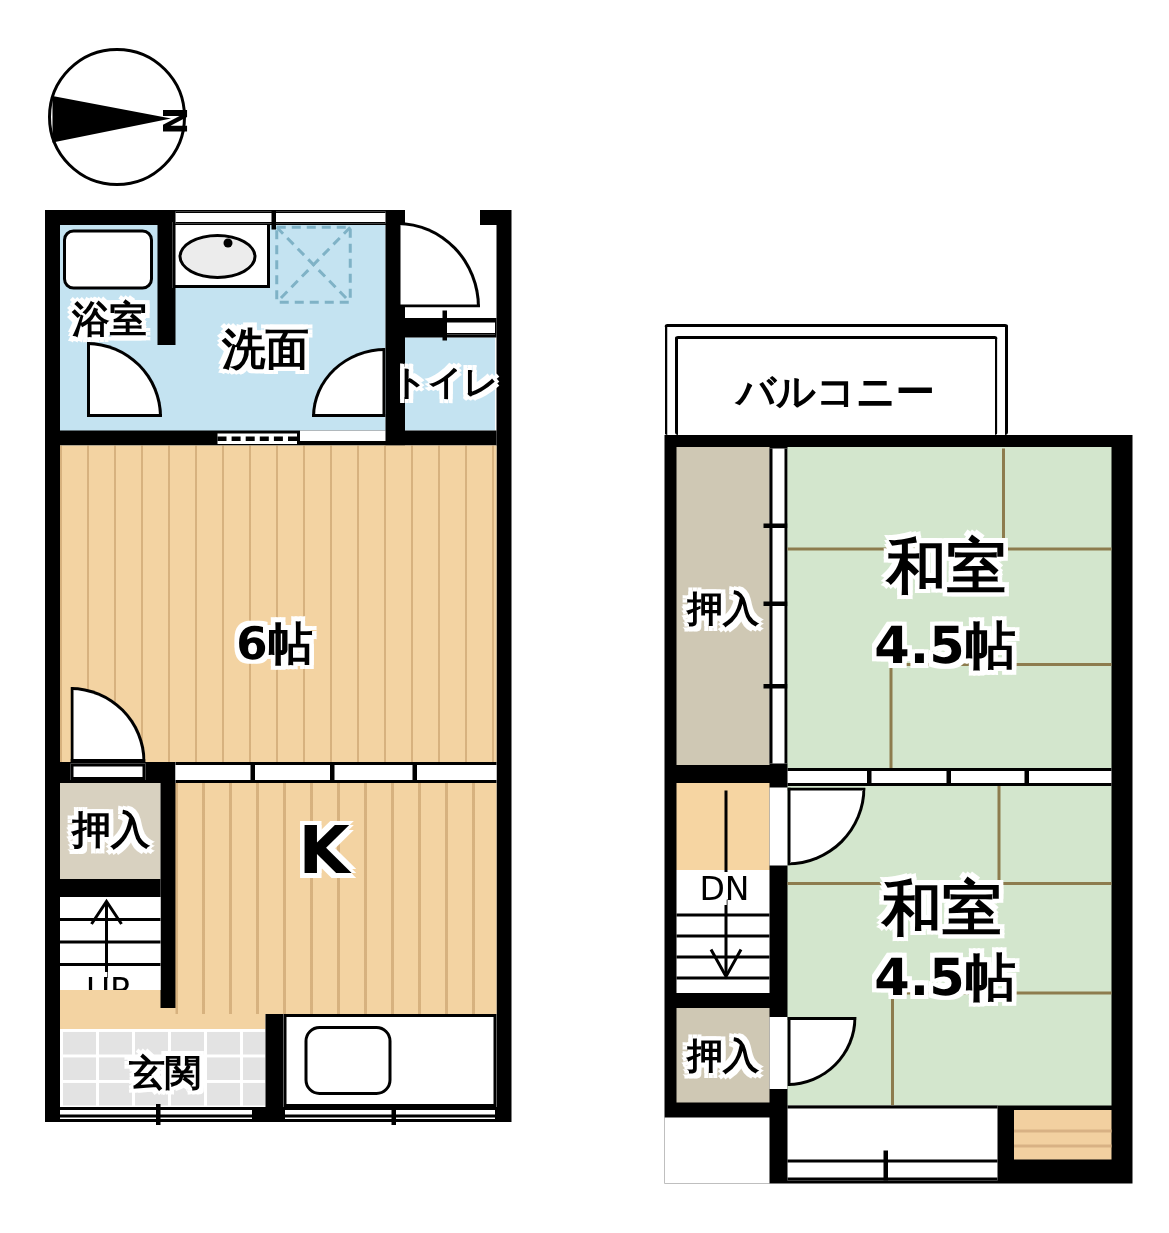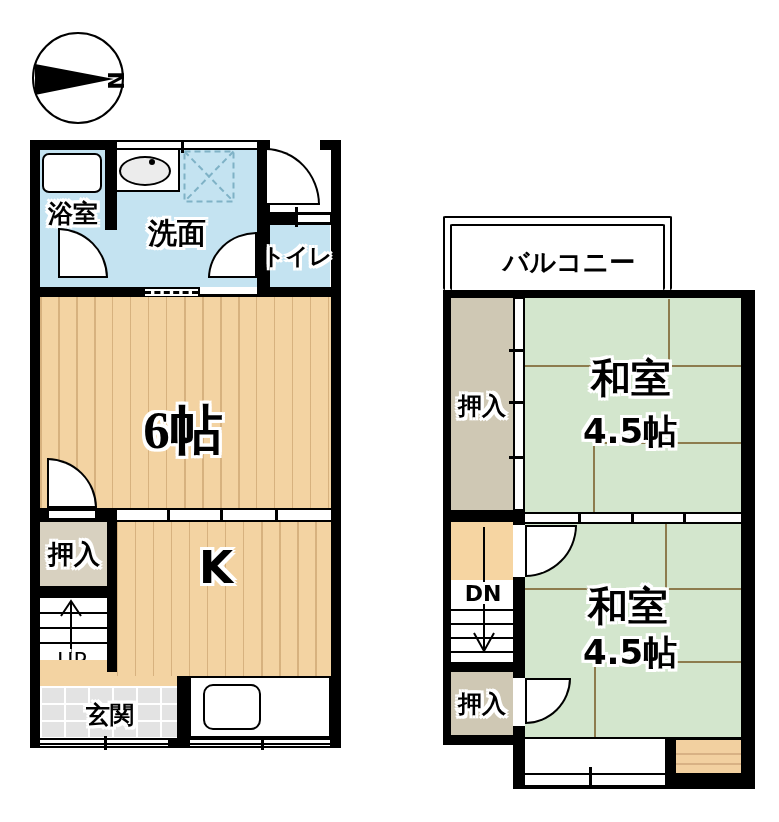--- a/index.html
+++ b/index.html
@@ -97,21 +97,21 @@
 
     <div class="abs door door-br" style="left:178px;top:92px;width:49px;height:46px;"></div>
 
     <div class="abs wall" style="left:10px;top:147px;width:291px;height:10px;"></div>
     <div class="abs white" style="left:115px;top:149px;width:53px;height:7px;">
         <div class="dashline"></div>
       </div>
     <div class="abs white" style="left:170px;top:147px;width:57px;height:7px;"></div>
 
     <div class="abs wood" style="left:10px;top:157px;width:291px;height:211px;"></div>
-    <span class="lbl" style="left:153px;top:290px;font-size:53px;font-family:Liberation Serif, serif;">6帖</span>
+    <span class="lbl" style="left:153px;top:290px;font-size:30px;">6帖</span>
     <div class="abs door door-bl" style="left:17px;top:318px;width:50px;height:50px;"></div>
 
     <div class="abs wall" style="left:10px;top:368px;width:77px;height:14px;"></div>
     <div class="abs white" style="left:17px;top:369px;width:50px;height:11px;border:2px solid #000;box-sizing:border-box;"></div>
     <div class="abs win-h" style="left:87px;top:368px;width:214px;height:14px;"></div>
     <div class="abs tick" style="left:137px;top:368px;width:3px;height:14px;"></div>
     <div class="abs tick" style="left:190px;top:368px;width:3px;height:14px;"></div>
     <div class="abs tick" style="left:245px;top:368px;width:3px;height:14px;"></div>
 
     <div class="abs closet1" style="left:10px;top:382px;width:67px;height:64px;"></div>
@@ -147,39 +147,39 @@
     <div class="abs win-h" style="left:160px;top:598px;width:140px;height:10px;">
         <div class="abs" style="left:0;top:3px;width:100%;height:1.5px;background:#000;"></div>
       </div>
     <div class="abs tick" style="left:231px;top:596px;width:3px;height:14px;"></div>
   </div>
 
   <div class="abs" style="left:443px;top:213px;width:312px;height:576px;">
 
     <div class="abs balc" style="left:0;top:3px;width:229px;height:74px;"></div>
     <div class="abs balc" style="left:7px;top:11px;width:215px;height:66px;"></div>
-    <span class="lbl" style="left:114px;top:49px;font-size:26px;margin-left:12px;">バルコニー</span>
+    <span class="lbl" style="left:114px;top:49px;font-size:26px;">バルコニー</span>
 
     <div class="abs wall" style="left:0;top:77px;width:312px;height:499px;"></div>
     <div class="abs white" style="left:0;top:532px;width:70px;height:44px;"></div>
 
     <div class="abs closet2" style="left:8px;top:85px;width:62px;height:212px;"></div>
     <span class="lbl" style="left:39px;top:193px;font-size:24px;">押入</span>
     <div class="abs wall" style="left:8px;top:297px;width:62px;height:12px;"></div>
     <div class="abs landing" style="left:8px;top:309px;width:62px;height:58px;"></div>
     <div class="abs white" style="left:8px;top:367px;width:62px;height:82px;"></div>
     <div class="abs tread" style="left:8px;top:396px;width:62px;"></div>
     <div class="abs tread" style="left:8px;top:410px;width:62px;"></div>
     <div class="abs tread" style="left:8px;top:424px;width:62px;"></div>
     <div class="abs tread" style="left:8px;top:438px;width:62px;"></div>
     <svg class="abs" style="left:26px;top:312px;" width="30" height="132">
       <line x1="15" y1="2" x2="15" y2="124" stroke="#000" stroke-width="2"></line>
       <polyline points="5,108 15,126 25,108" fill="none" stroke="#000" stroke-width="2"></polyline>
     </svg>
-    <span class="lbl" style="left:40px;top:381px;font-size:22px;font-weight:700;">DN</span>
+    <span class="lbl" style="left:40px;top:381px;font-size:22px;font-weight:400;">DN</span>
     <div class="abs wall" style="left:8px;top:449px;width:62px;height:10px;"></div>
     <div class="abs closet2" style="left:8px;top:459px;width:62px;height:63px;"></div>
     <span class="lbl" style="left:39px;top:491px;font-size:24px;">押入</span>
 
     <div class="abs fus-v" style="left:70px;top:86px;width:12px;height:210px;"></div>
     <div class="abs tick" style="left:66px;top:136px;width:20px;height:3px;"></div>
     <div class="abs tick" style="left:66px;top:188px;width:20px;height:3px;"></div>
     <div class="abs tick" style="left:66px;top:243px;width:20px;height:3px;"></div>
     <div class="abs white" style="left:70px;top:312px;width:12px;height:52px;"></div>
     <div class="abs white" style="left:70px;top:465px;width:12px;height:48px;"></div>

